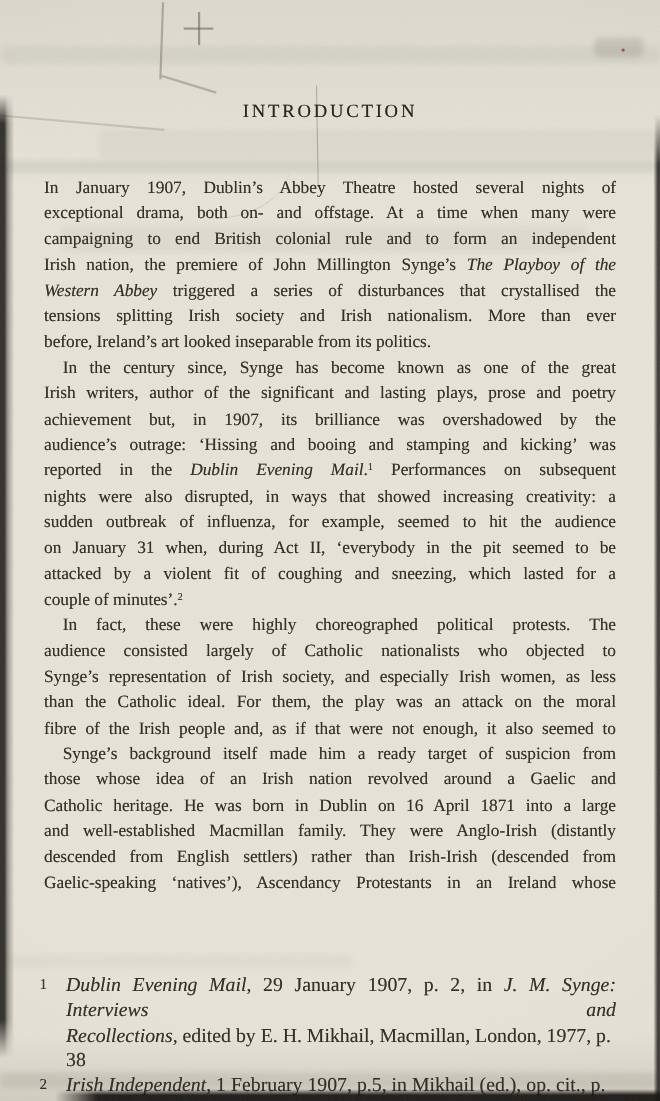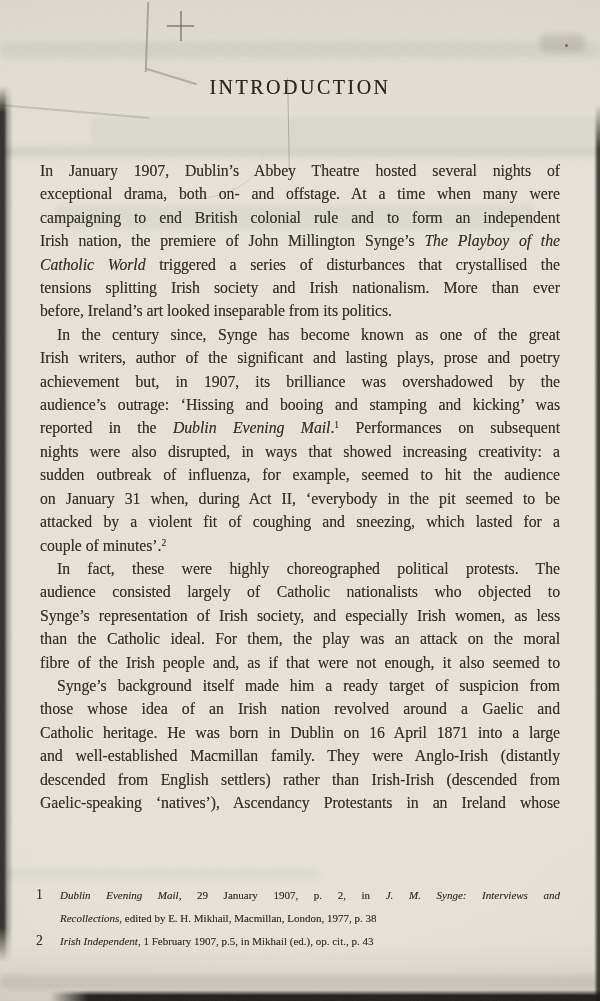--- a/index.html
+++ b/index.html
@@ -26,40 +26,40 @@
   .p-vline1{left:146px;top:2px;width:1.5px;height:70px;background:rgba(108,102,90,0.45);transform:rotate(2deg);}
   .p-diag{left:147px;top:68px;width:52px;height:1.5px;background:rgba(108,102,90,0.40);transform:rotate(17deg);transform-origin:left center;}
   .p-cross-h{left:167px;top:25px;width:27px;height:1.6px;background:rgba(95,90,78,0.55);}
   .p-cross-v{left:180px;top:11px;width:1.6px;height:30px;background:rgba(95,90,78,0.55);}
   .p-vline2{left:288px;top:78px;width:1.3px;height:92px;background:rgba(108,102,90,0.42);transform:rotate(-1deg);}
   .p-crease{left:0px;top:104px;width:150px;height:1.5px;background:rgba(120,114,100,0.28);transform:rotate(5deg);transform-origin:left center;}
   .p-curve{left:175px;top:140px;width:90px;height:55px;border:0;border-bottom:1.4px solid rgba(120,114,100,0.22);border-radius:0 0 70% 30%;transform:rotate(-9deg);}
   .red-speck{left:565px;top:44px;width:3px;height:3px;border-radius:50%;background:rgba(148,42,30,0.75);}
   
   .title{
-    position:absolute;left:40px;top:76px;width:520px;margin:0;z-index:3;
-    font-size:20px;font-weight:500;letter-spacing:2.5px;text-align:center;
+    position:absolute;left:40px;top:91px;width:520px;margin:0;z-index:3;
+    font-size:17px;font-weight:500;letter-spacing:2.5px;text-align:center;
     color:#262019;text-shadow:0 0 .5px rgba(38,32,25,.6);
   }
   .body-text{position:absolute;left:40px;top:159px;width:520px;z-index:3;}
   .line{
     font-size:15.8px;line-height:23.4px;letter-spacing:-0.05px;
     text-shadow:0 0 .45px rgba(47,42,34,.55);
   }
   .line.just{text-align:justify;text-align-last:justify;}
   .line.ind{text-indent:17px;}
   sup{font-size:9.5px;line-height:0;position:relative;top:-5px;vertical-align:baseline;}
   .footnotes{position:absolute;left:36px;top:884px;width:524px;z-index:3;}
   .footnote{display:flex;}
   .fn-num{
     width:24px;flex:0 0 24px;font-size:13.8px;line-height:22.8px;
     text-shadow:0 0 .4px rgba(47,42,34,.5);
   }
   .fn-body{flex:1;}
-  .fn-line{font-size:11px;line-height:22.8px;text-shadow:0 0 .4px rgba(47,42,34,.5);}
+  .fn-line{font-size:18px;line-height:22.8px;text-shadow:0 0 .4px rgba(47,42,34,.5);}
   .fn-line.just{text-align:justify;text-align-last:justify;}
   
   .edge{position:absolute;pointer-events:none;z-index:4;}
   .edge-left{
     left:0;top:86px;width:13px;height:876px;
     background:linear-gradient(to right,rgba(24,22,19,0.88) 0 30%,rgba(24,22,19,0.35) 55%,rgba(24,22,19,0) 100%);
     -webkit-mask-image:linear-gradient(to bottom,transparent,#000 3%,#000 96%,transparent);
     mask-image:linear-gradient(to bottom,transparent,#000 3%,#000 96%,transparent);
   }
   .edge-right{
@@ -98,21 +98,21 @@
   <div class="pencil p-curve"></div>
   <div class="pencil red-speck"></div>
 
   <h1 class="title">INTRODUCTION</h1>
   <div class="body-text">
       <div>
         <div class="line just"><span>In January 1907, Dublin’s Abbey Theatre hosted several nights of</span></div>
         <div class="line just"><span>exceptional drama, both on- and offstage. At a time when many were</span></div>
         <div class="line just"><span>campaigning to end British colonial rule and to form an independent</span></div>
         <div class="line just"><span>Irish nation, the premiere of John Millington Synge’s </span><i>The Playboy of the</i></div>
-        <div class="line just"><i>Catholic World</i><span> triggered a series of disturbances that crystallised the</span></div>
+        <div class="line just"><i>Western Abbey</i><span> triggered a series of disturbances that crystallised the</span></div>
         <div class="line just"><span>tensions splitting Irish society and Irish nationalism. More than ever</span></div>
         <div class="line"><span>before, Ireland’s art looked inseparable from its politics.</span></div>
       </div>
       <div>
         <div class="line just ind"><span>In the century since, Synge has become known as one of the great</span></div>
         <div class="line just"><span>Irish writers, author of the significant and lasting plays, prose and poetry</span></div>
         <div class="line just"><span>achievement but, in 1907, its brilliance was overshadowed by the</span></div>
         <div class="line just"><span>audience’s outrage: ‘Hissing and booing and stamping and kicking’ was</span></div>
         <div class="line just"><span>reported in the </span><i>Dublin Evening Mail</i><span>.</span><sup>1</sup><span> Performances on subsequent</span></div>
         <div class="line just"><span>nights were also disrupted, in ways that showed increasing creativity: a</span></div>

